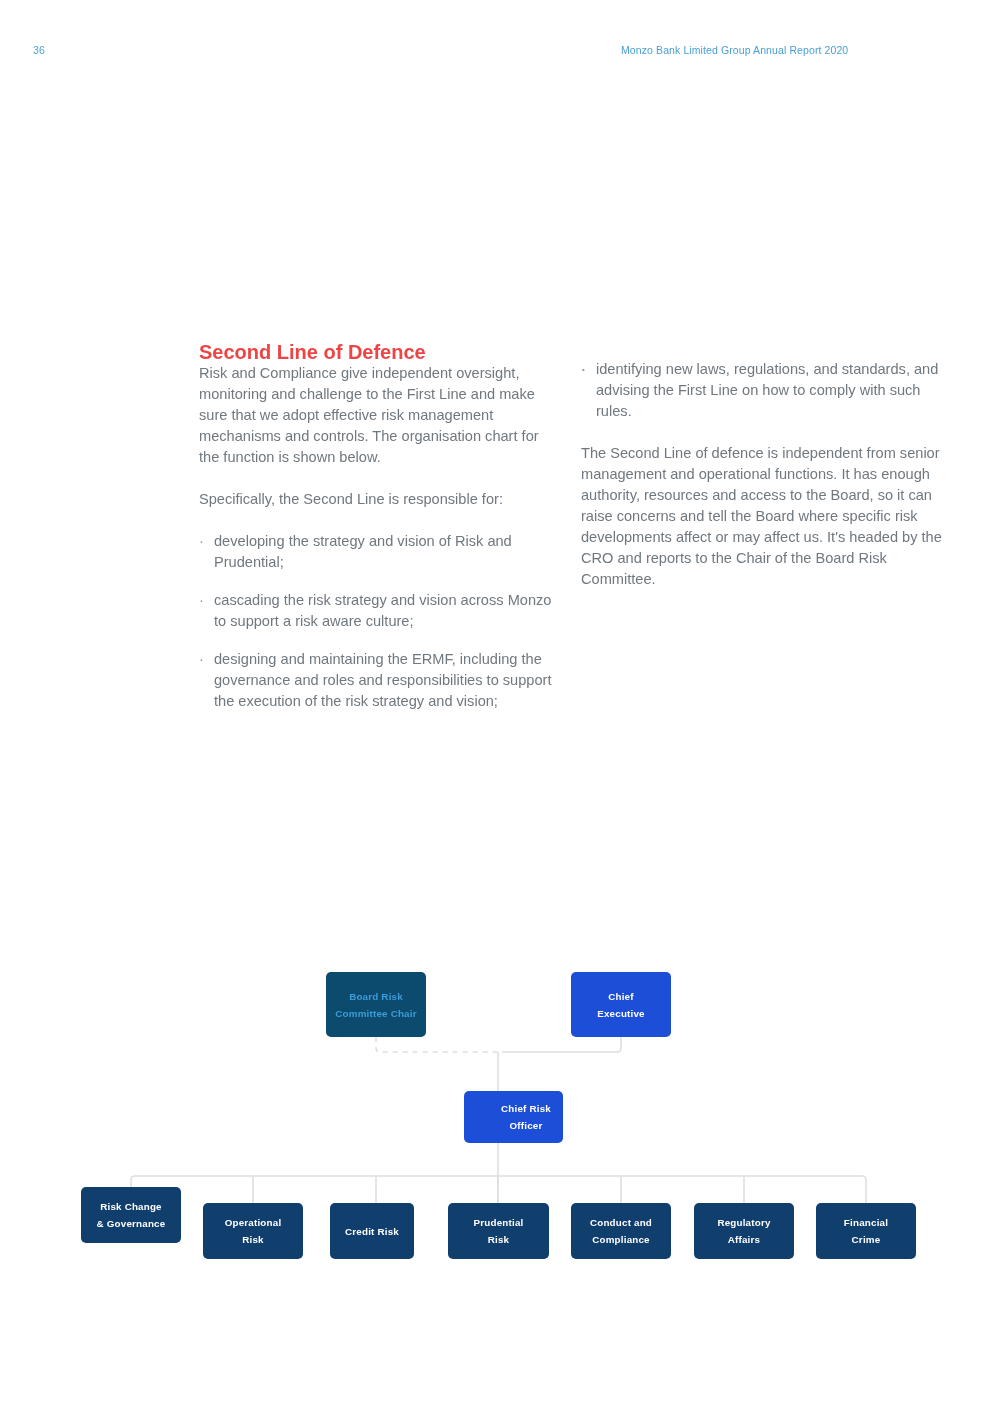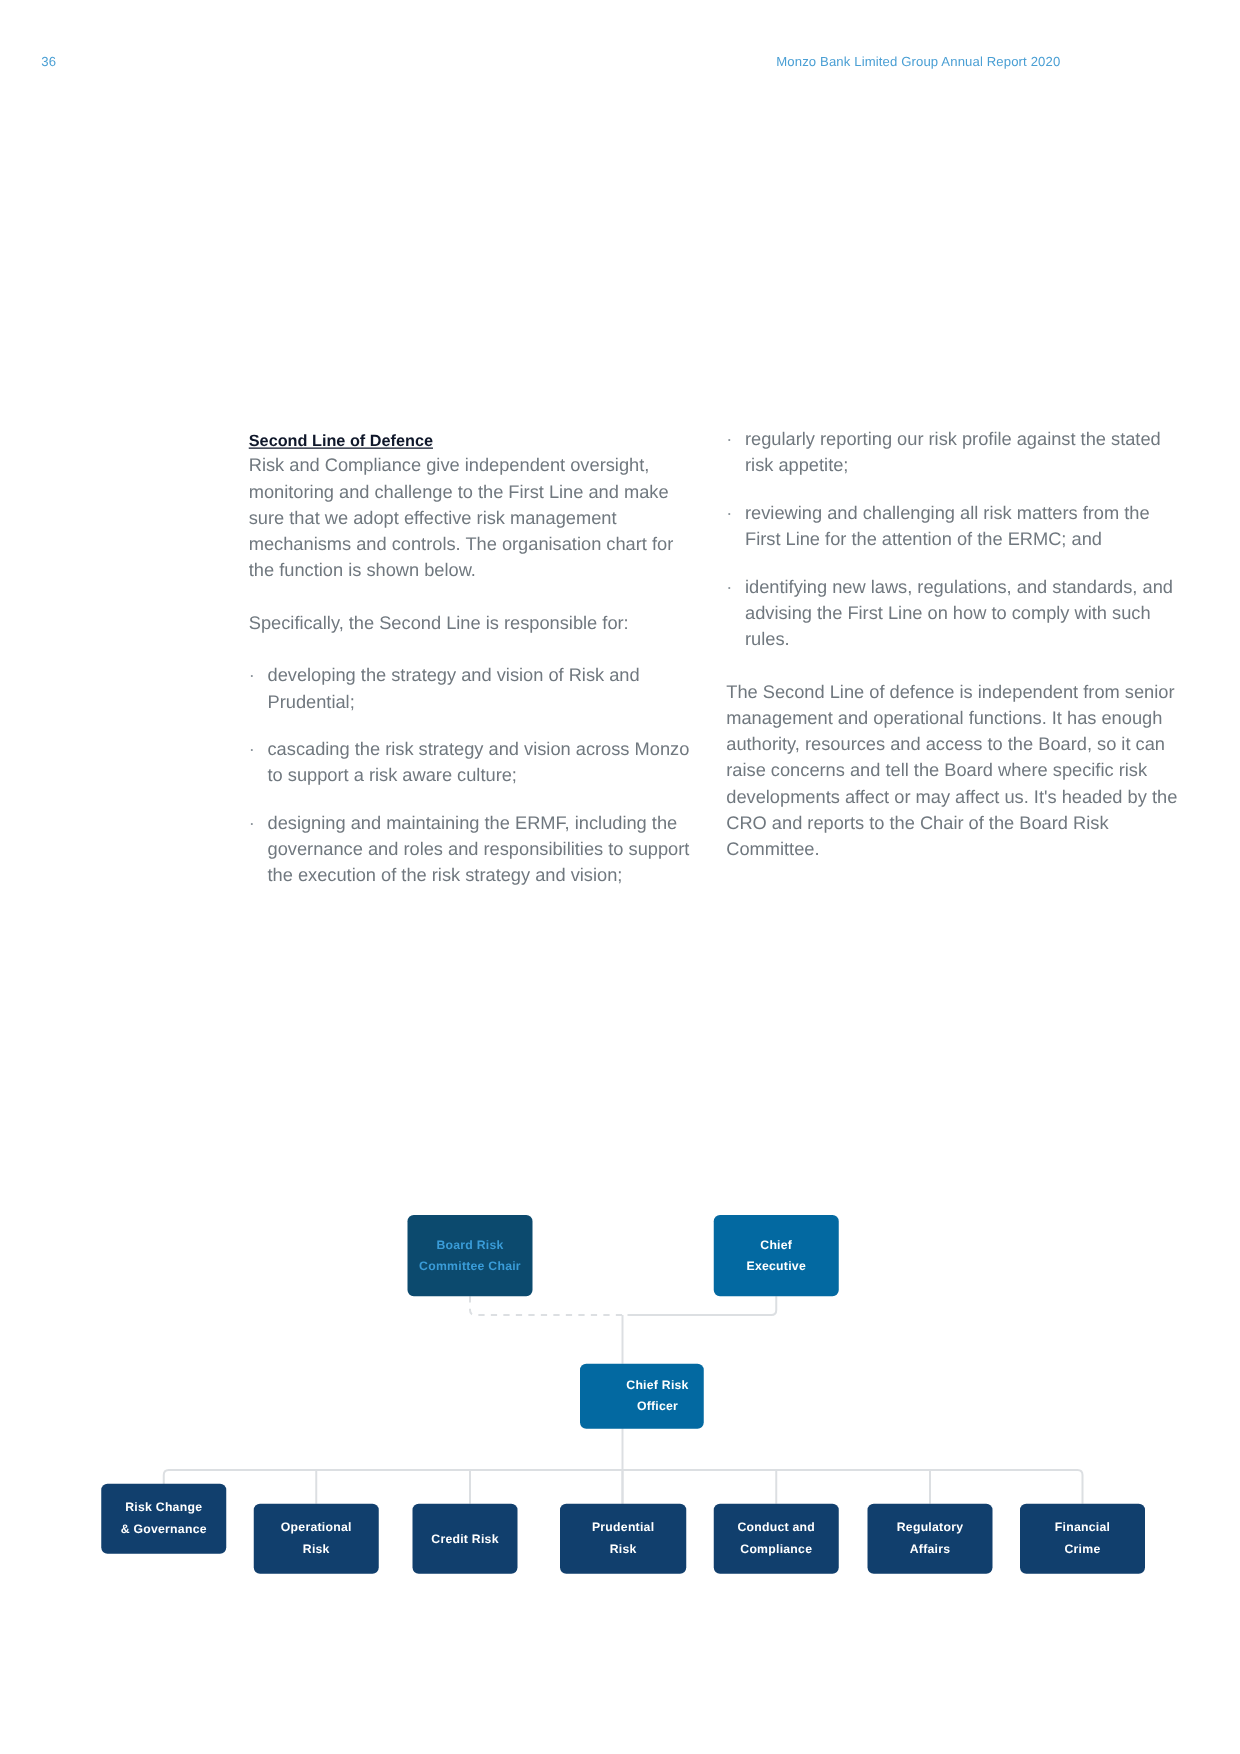--- a/index.html
+++ b/index.html
@@ -55,24 +55,23 @@
     width: 362px;
     color: #6e7781;
     font-size: 14.6px;
     line-height: 21px;
   }
   .col-left  { left: 199px; }
   .col-right { left: 581px; }
 
   .section-heading {
     font-weight: bold;
-    color: #0f172a;
-    font-size: 13px;
-    line-height: 21px;
-    text-decoration: underline;
+    color: #ef4444;
+    font-size: 20px;
+    line-height: 21px;
   }
 
   p.para {
     color: #70787f;
     font-size: 14.6px;
     line-height: 21px;
   }
   p.spaced { margin-top: 21px; }
 
   ul.bullets {
@@ -123,21 +122,21 @@
     font-weight: bold;
     line-height: 17px;
     letter-spacing: 0.2px;
     z-index: 2;
   }
   .node-gray {
     background: #0c4a6e;
     color: #3a9cd8;
   }
   .node-blue {
-    background: #0369a1;
+    background: #1d4ed8;
     color: #ffffff;
     text-align: center;
   }
   .node-navy {
     background: #113f6d;
     color: #ffffff;
   }
 </style>
 </head>
 <body>
@@ -166,25 +165,23 @@
         <span class="bullet-dot">·</span>
         <span>designing and maintaining the ERMF, including the governance and roles and responsibilities to support the execution of the risk strategy and vision;</span>
       </li>
     </ul>
   </div>
 
   <div class="col col-right">
     <ul class="bullets tight">
       <li>
         <span class="bullet-dot">·</span>
-        <span>regularly reporting our risk profile against the stated risk appetite;</span>
-      </li>
-      <li>
-        <span class="bullet-dot">·</span>
-        <span>reviewing and challenging all risk matters from the First Line for the attention of the ERMC; and</span>
+      </li>
+      <li>
+        <span class="bullet-dot">·</span>
       </li>
       <li>
         <span class="bullet-dot">·</span>
         <span>identifying new laws, regulations, and standards, and advising the First Line on how to comply with such rules.</span>
       </li>
     </ul>
     <p class="para spaced">The Second Line of defence is independent from senior management and operational functions. It has enough authority, resources and access to the Board, so it can raise concerns and tell the Board where specific risk developments affect or may affect us. It's headed by the CRO and reports to the Chair of the Board Risk Committee.</p>
   </div>
 
 </div>

